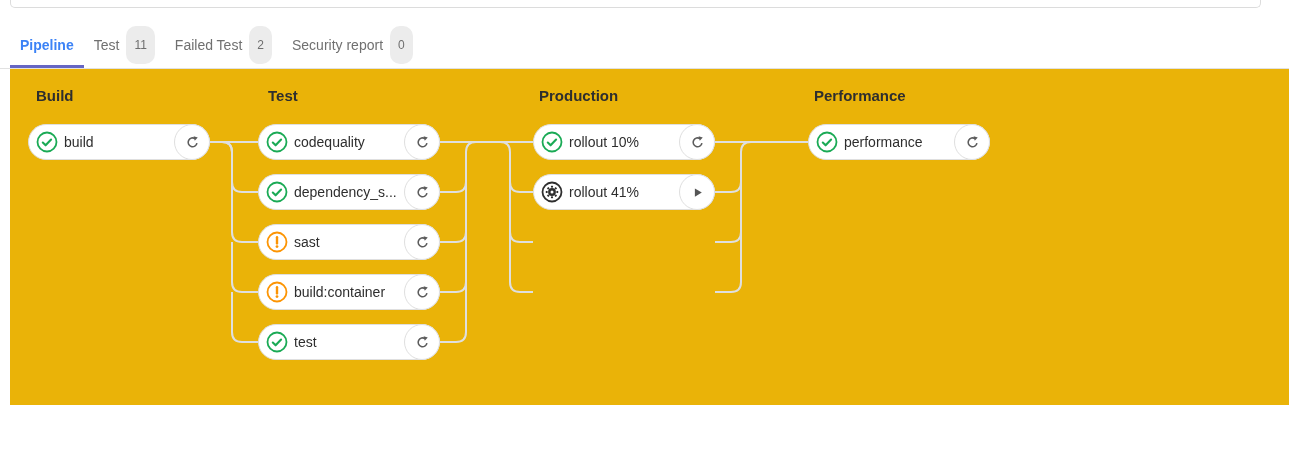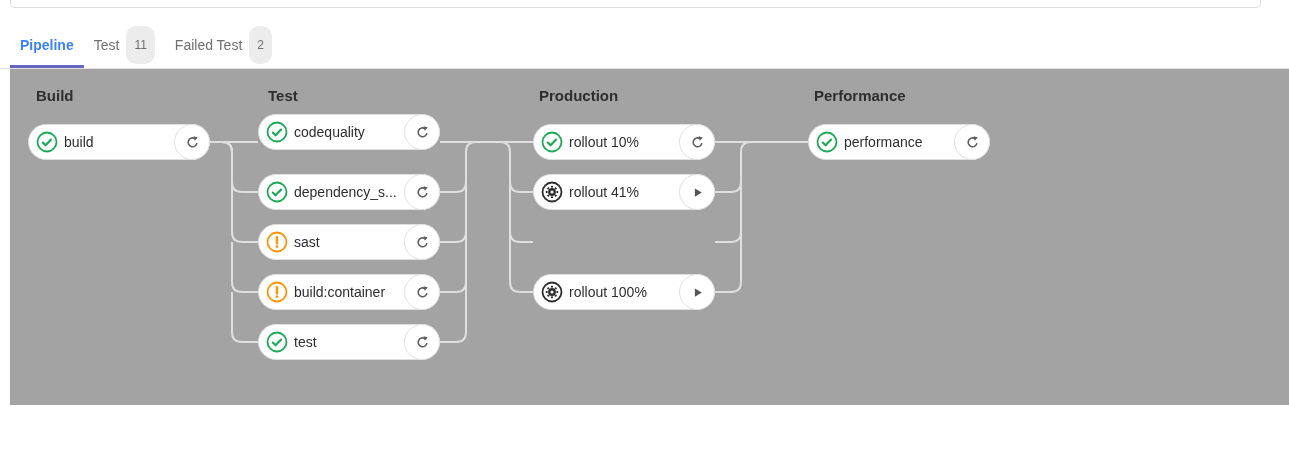--- a/index.html
+++ b/index.html
@@ -15,21 +15,21 @@
   .tabbar { position: absolute; top: 25px; left: 0; right: 0; height: 44px;
     border-bottom: 1px solid #e1e1e1; display: flex; align-items: stretch; padding-left: 10px; }
   .tab { display: flex; align-items: center; gap: 7px; padding: 0 10px;
     font-size: 14px; color: #707070; border-bottom: 3px solid transparent; cursor: pointer; }
   .tab.active { color: #3b82f6; font-weight: 700; border-bottom-color: #6666c4; }
   .badge { background: #ececec; color: #6e6e6e; font-size: 12px; font-weight: 400;
     border-radius: 10px; padding: 12px 8px; line-height: 1.2; }
 
   
   .content { position: absolute; top: 69px; left: 10px; width: 1279px; height: 336px;
-    background: #a3a3a3; }
+    background: #eab308; }
   .connectors { position: absolute; left: 0; top: 0; z-index: 1; }
   .stage-header { position: absolute; z-index: 2; font-size: 15px; font-weight: 700; color: #2e2e2e; }
 
   .pill { position: absolute; z-index: 2; width: 182px; height: 36px; background: #fff;
     border: 1px solid #dfdfdf; border-radius: 18px; display: flex; align-items: center; cursor: pointer; }
   .st-ic { width: 22px; height: 22px; margin-left: 7px; flex: 0 0 auto; }
   .lbl { margin-left: 6px; font-size: 14px; color: #2e2e2e; white-space: nowrap;
     overflow: hidden; max-width: 105px; }
   .act { position: absolute; right: -1px; top: -1px; width: 36px; height: 36px;
     border-radius: 50%; background: #fff; border: 1px solid #dfdfdf; cursor: pointer;
@@ -83,20 +83,24 @@
       <span>Pipeline</span>
     </div>
     <div class="tab">
       <span>Test</span>
       <span class="badge">11</span>
     </div>
     <div class="tab">
       <span>Failed Test</span>
       <span class="badge">2</span>
     </div>
+    <div class="tab">
+      <span>Security report</span>
+      <span class="badge">0</span>
+    </div>
   </div>
 
   <div class="content">
 
     <svg class="connectors" width="1279" height="336">
       <g fill="none" stroke="#dfdfdf" stroke-width="2">
 
         <path d="M200 73 H248"></path>
         <path d="M200 73 H212 Q222 73 222 83 V113 Q222 123 232 123 H248"></path>
         <path d="M212 73 Q222 73 222 83 V163 Q222 173 232 173 H248"></path>
@@ -129,21 +133,21 @@
           <use href="#i-success"></use>
         </svg>
       <span class="lbl">build</span>
       <button class="act">
           <svg>
             <use href="#i-retry"></use>
           </svg>
         </button>
     </div>
 
-    <div class="pill" style="left:248px;top:45px">
+    <div class="pill" style="left:248px;top:55px">
       <svg class="st-ic">
           <use href="#i-success"></use>
         </svg>
       <span class="lbl">codequality</span>
       <button class="act">
           <svg>
             <use href="#i-retry"></use>
           </svg>
         </button>
     </div>
@@ -201,31 +205,20 @@
           <svg>
             <use href="#i-retry"></use>
           </svg>
         </button>
     </div>
     <div class="pill" style="left:523px;top:105px">
       <svg class="st-ic">
           <use href="#i-manual"></use>
         </svg>
       <span class="lbl">rollout 41%</span>
-      <button class="act">
-          <svg>
-            <use href="#i-play"></use>
-          </svg>
-        </button>
-    </div>
-    <div class="pill" style="left:523px;top:205px">
-      <svg class="st-ic">
-          <use href="#i-manual"></use>
-        </svg>
-      <span class="lbl">rollout 100%</span>
       <button class="act">
           <svg>
             <use href="#i-play"></use>
           </svg>
         </button>
     </div>
 
     <div class="pill" style="left:798px;top:55px">
       <svg class="st-ic">
           <use href="#i-success"></use>

